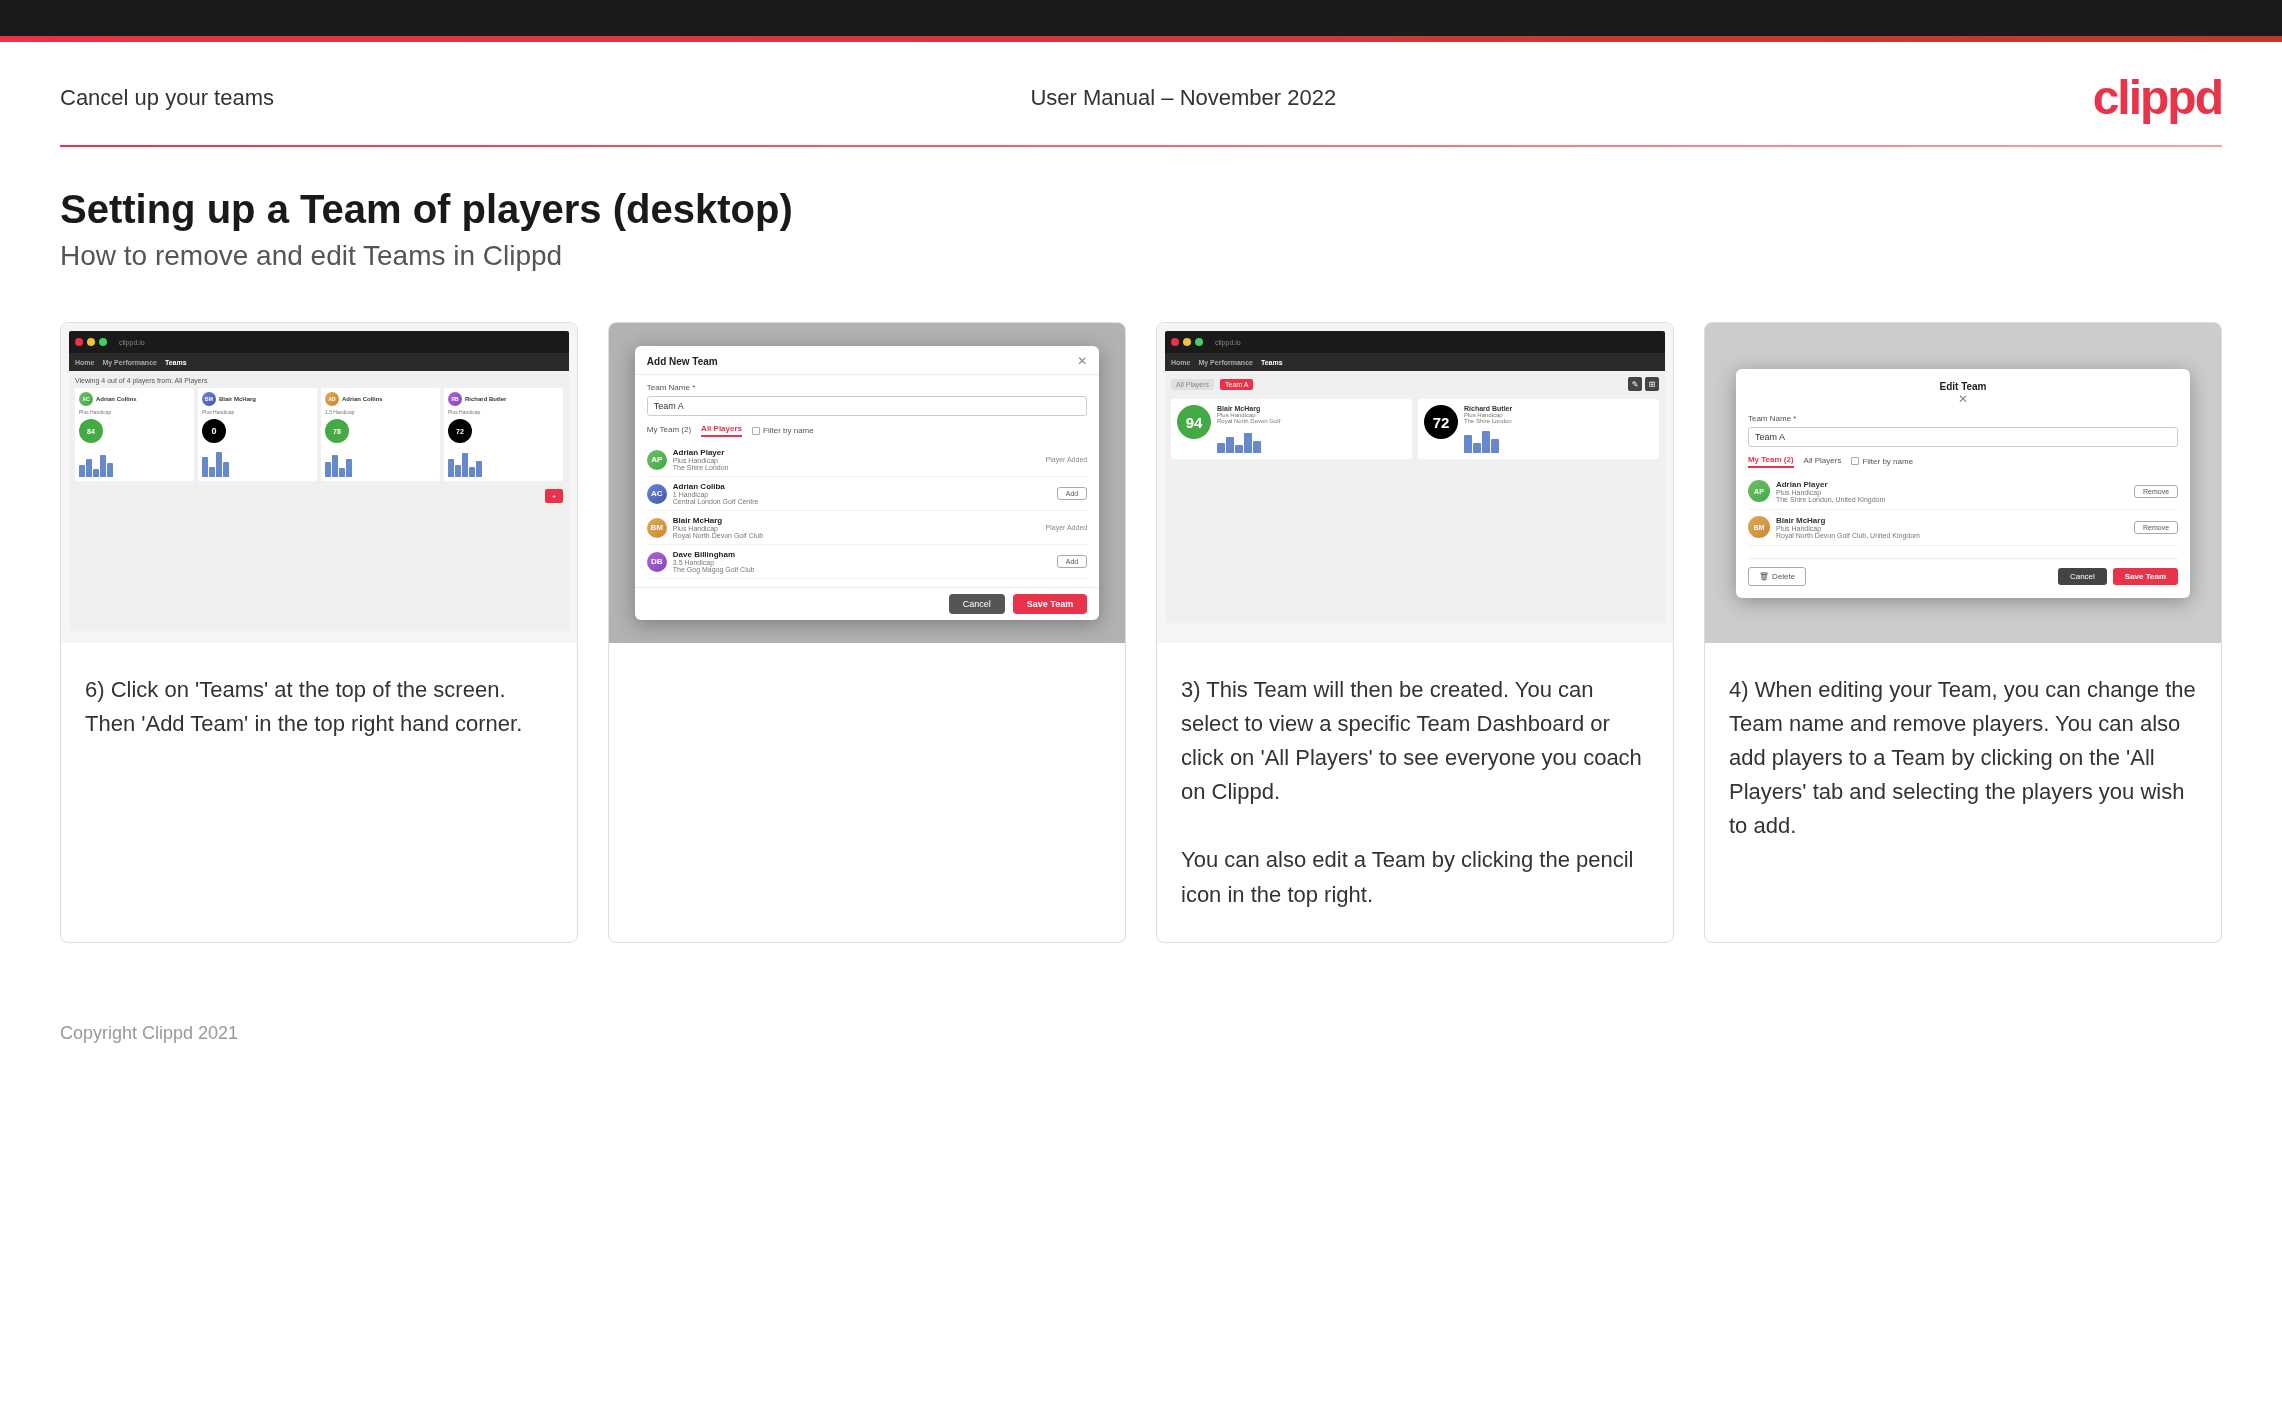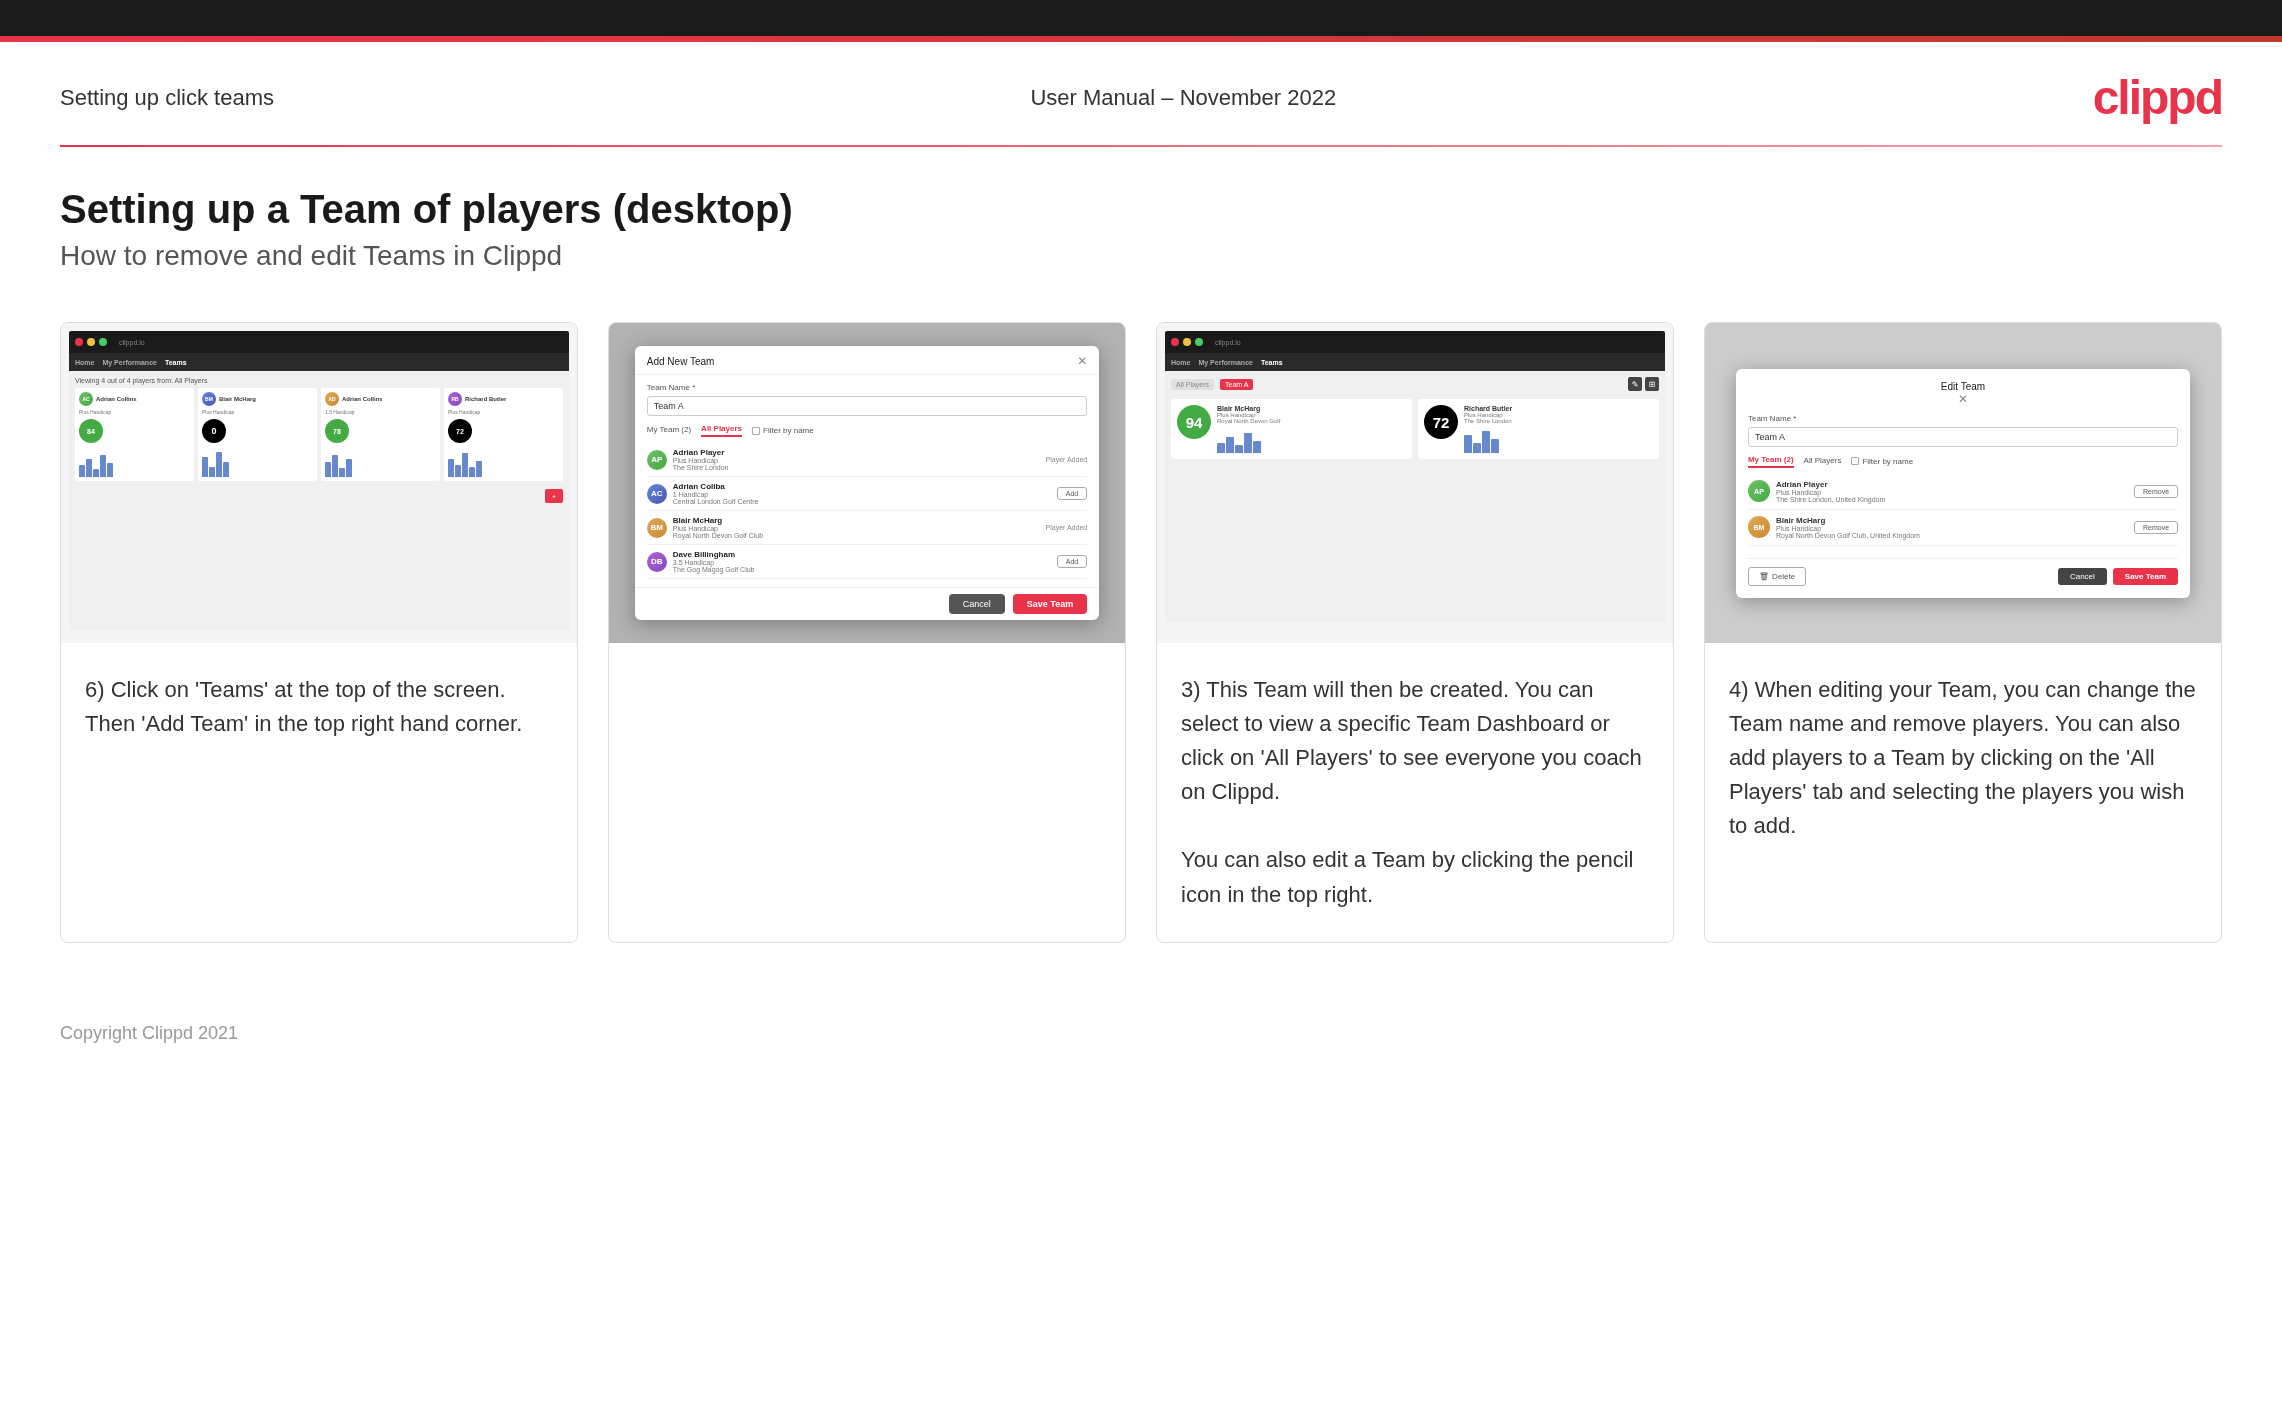--- a/index.html
+++ b/index.html
@@ -203,21 +203,21 @@
       display: flex;
       flex-direction: column;
     }
     .dialog-header {
       display: flex;
       justify-content: space-between;
       align-items: center;
       padding: 8px 12px 6px 12px;
       border-bottom: 1px solid #eee;
     }
-    .dialog-title { font-size: 10px; font-weight: 400; color: #222; }
+    .dialog-title { font-size: 10px; font-weight: 700; color: #222; }
     .dialog-close { font-size: 12px; color: #888; cursor: pointer; }
     .dialog-body { padding: 8px 12px; flex: 1; overflow: hidden; }
     .dialog-field-label { font-size: 8px; color: #555; margin-bottom: 3px; }
     .dialog-input {
       width: 100%; border: 1px solid #ccc; border-radius: 3px;
       padding: 4px 6px; font-size: 9px; color: #333; margin-bottom: 8px;
     }
     .dialog-tabs {
       display: flex; gap: 10px; margin-bottom: 6px; align-items: center;
     }
@@ -370,21 +370,21 @@
     .avatar-purple { background: linear-gradient(135deg, #aa66dd, #8844bb); }
   </style>
 </head>
 <body>
 
 <div class="top-bar"></div>
 
 <div class="accent-line"></div>
 
 <div class="header">
-  <span class="header-left">Setting up click teams</span>
+  <span class="header-left">Cancel up your teams</span>
   <span class="header-center">User Manual – November 2022</span>
   <span class="header-logo">clippd</span>
 </div>
 
 <div class="header-divider"></div>
 
 <div class="page-title-section">
   <div class="page-title">Setting up a Team of players (desktop)</div>
   <div class="page-subtitle">How to remove and edit Teams in Clippd</div>
 </div>

